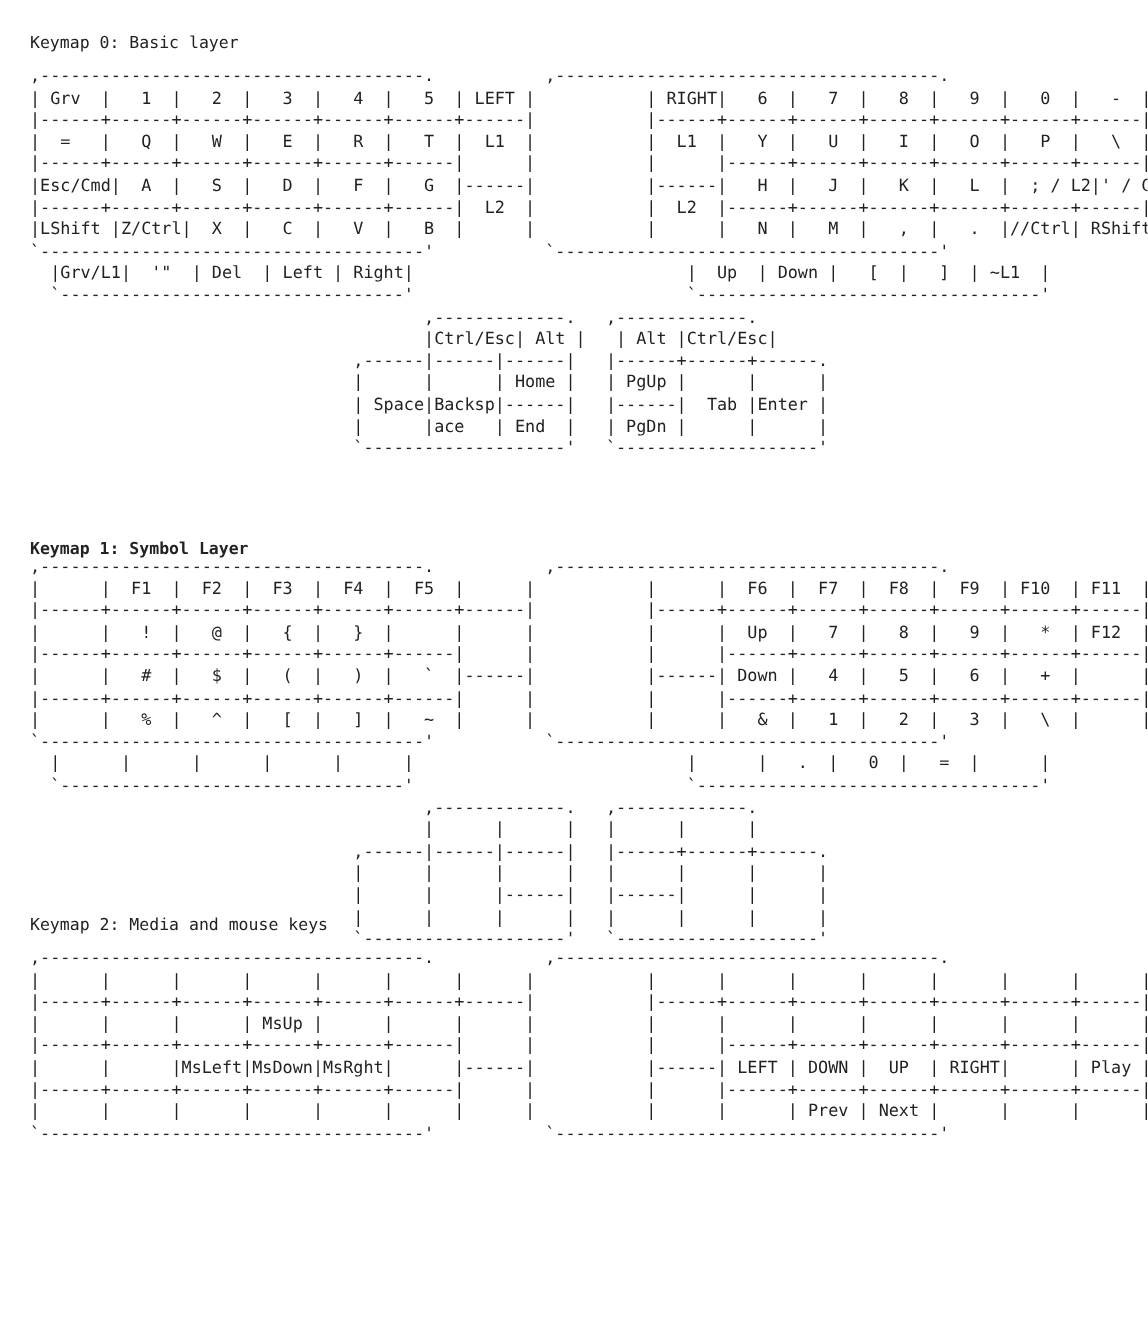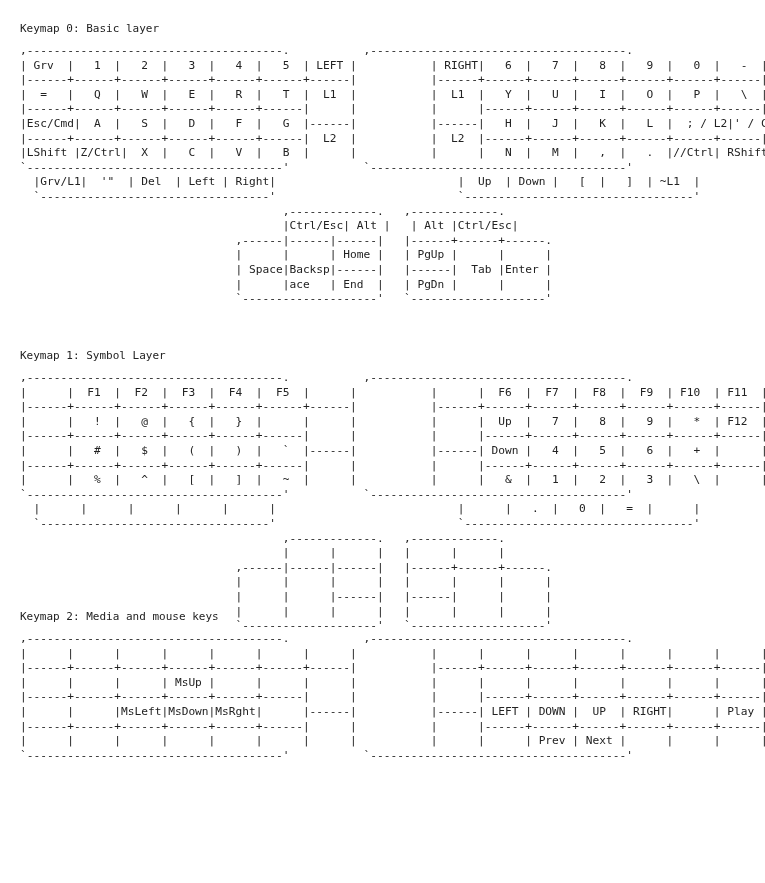--- a/index.html
+++ b/index.html
@@ -35,21 +35,21 @@
     white-space: pre;
     margin: 0;
     padding: 0;
     letter-spacing: 0px;
   }
   .block {
     position: absolute;
   }
   .sec0-head { top: 22px; }
   .sec0-body { top: 44px; left: 20px; }
-  .sec1-head { top: 349px; }
+  .sec1-head { top: 359px; font-weight: bold; }
   .sec1-body { top: 371px; left: 20px; }
   .sec2-head { top: 610px; text-align: right; }
   .sec2-body { top: 632px; left: 20px; }
 </style>
 </head>
 <body>
 
 <div class="page">
 
   <div class="block sec0-head">

